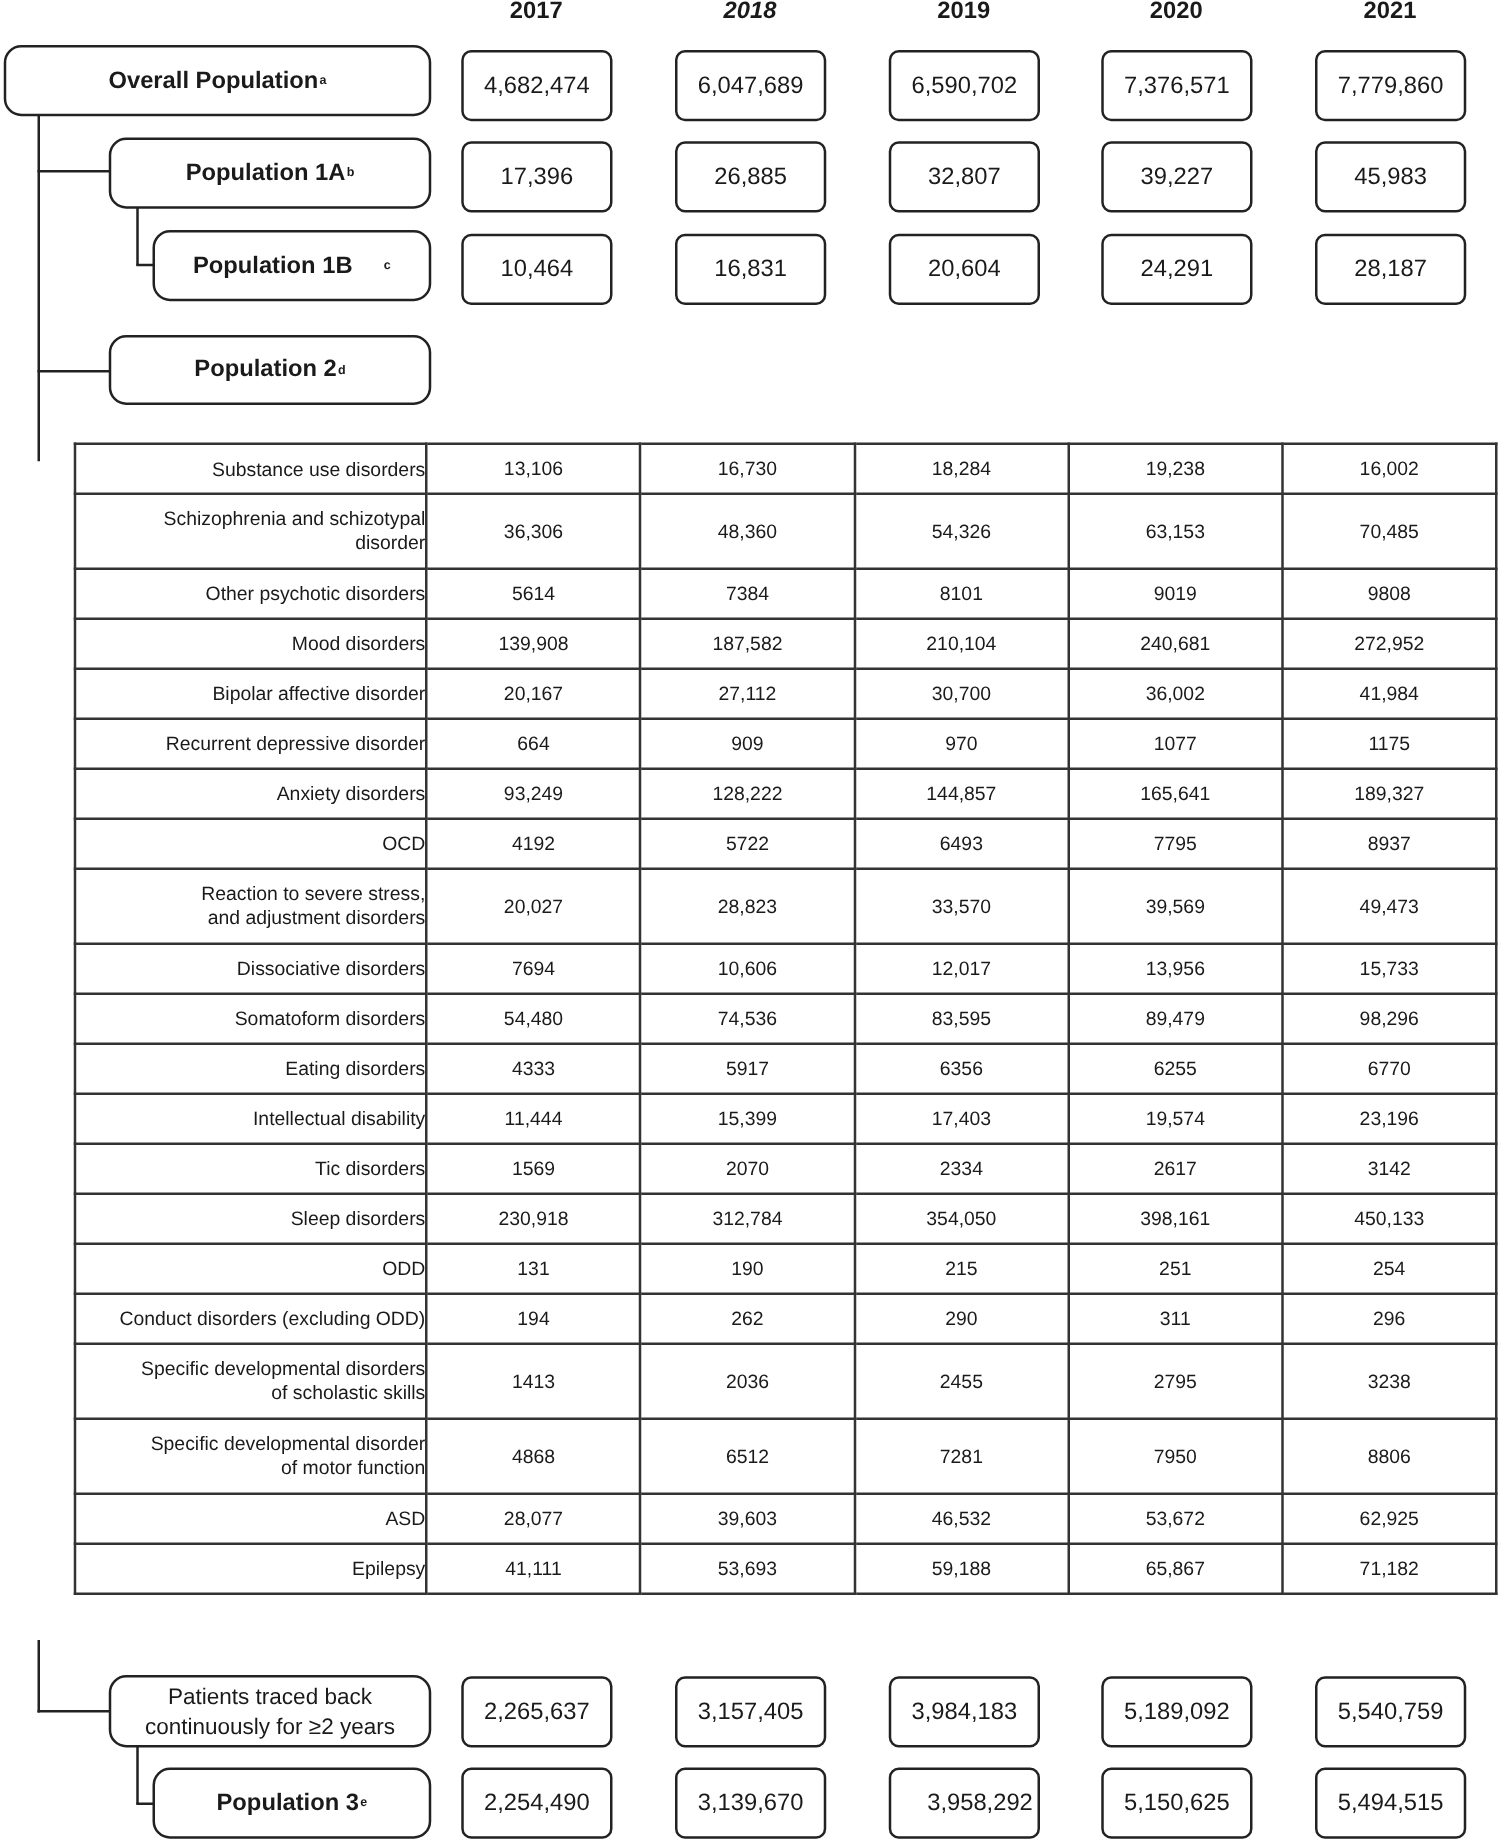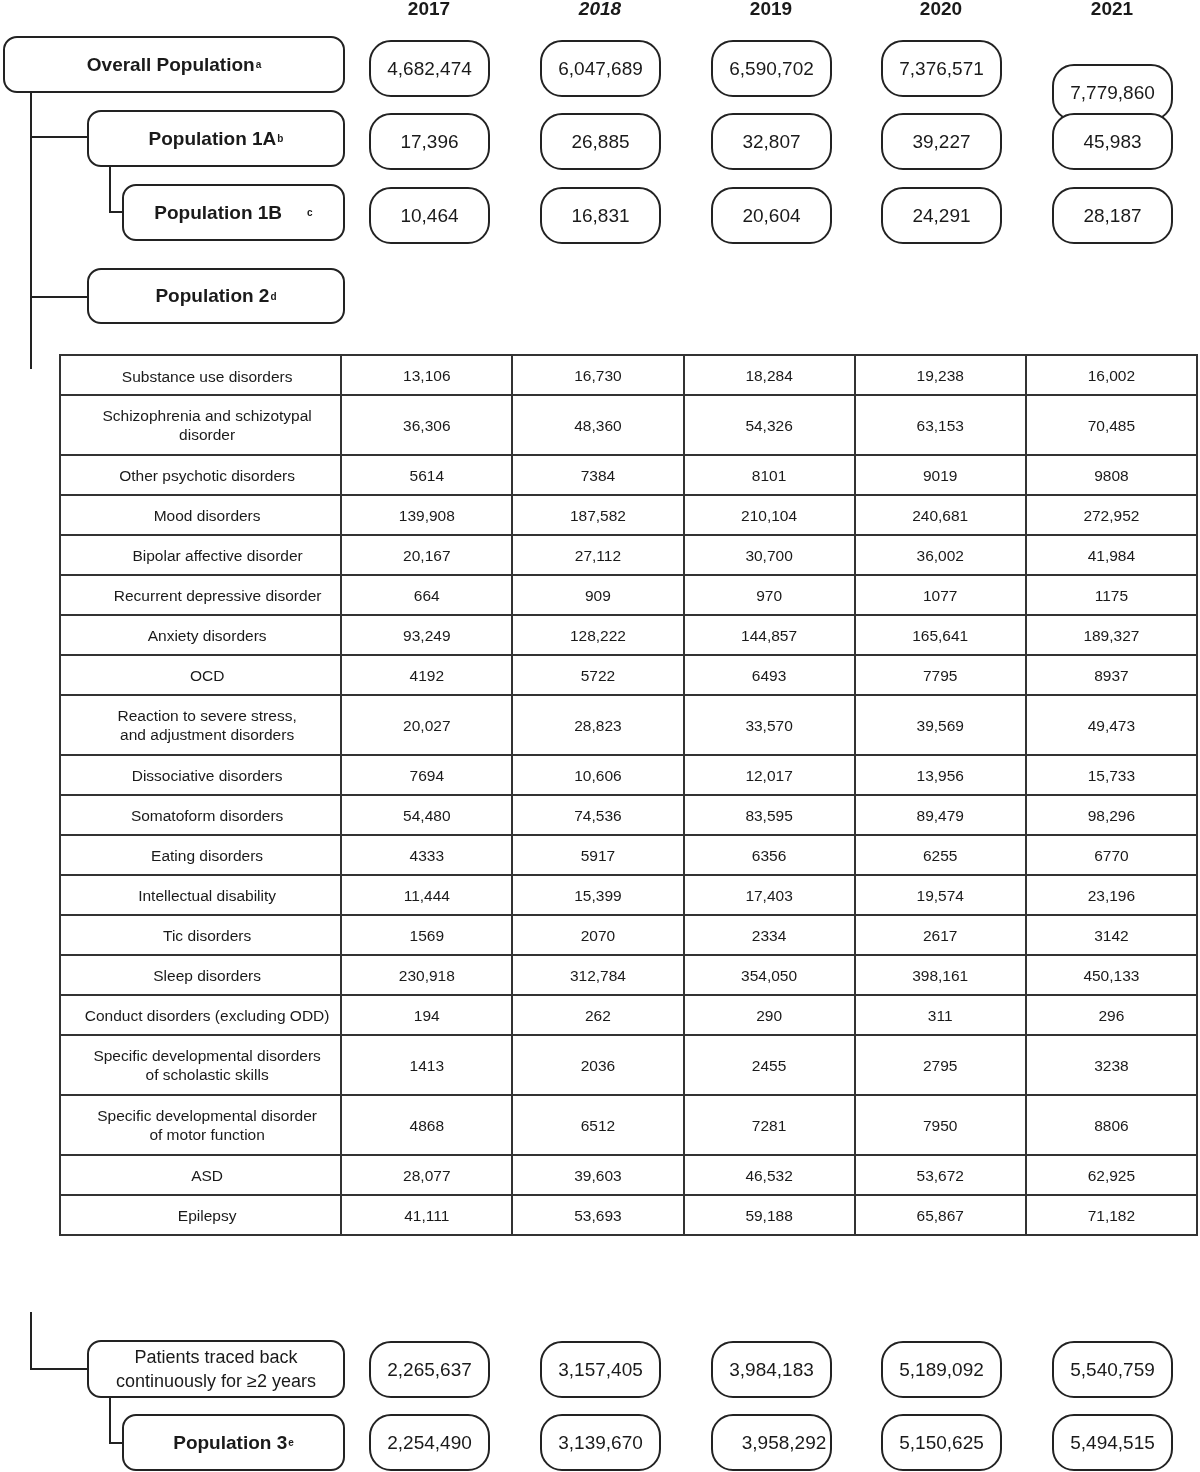--- a/index.html
+++ b/index.html
@@ -4,26 +4,26 @@
 <style>
   * { box-sizing: border-box; margin: 0; padding: 0; }
   html, body { width: 1200px; height: 1472px; background: #ffffff; overflow: hidden; }
   body { position: relative; font-family: "Liberation Sans", sans-serif; color: #1a1a1a; }
   .year { position: absolute; top: 0; width: 120px; text-align: center; font-weight: bold; font-size: 19px; line-height: 18px; }
   .pbox { position: absolute; border: 2px solid #222; border-radius: 14px; background: #fff;
           display: flex; align-items: center; justify-content: center; text-align: center; }
   .pbox.label { font-weight: bold; font-size: 19px; }
   .pbox.label.plain { font-weight: normal; font-size: 18px; line-height: 24px; }
   .pbox sup { font-size: 10px; vertical-align: 8px; margin-left: 1px; }
-  .vbox { position: absolute; width: 121px; height: 57px; border: 2px solid #222; border-radius: 22px;
+  .vbox { position: absolute; width: 121px; height: 57px; border: 2px solid #222; border-radius: 8px;
           display: flex; align-items: center; justify-content: center; font-size: 19px; background: #fff; }
   .line { position: absolute; background: #222; }
   table.grid { position: absolute; left: 59px; top: 354px; width: 1139px; border-collapse: collapse; table-layout: fixed; }
   table.grid td { border: 2px solid #333; font-size: 15.5px; height: 40px; line-height: 19px; }
-  table.grid td.name { padding: 0 0 0 13px; text-align: center; width: 281px; border-radius: 13px; }
+  table.grid td.name { padding: 0 0 0 13px; text-align: right; width: 281px; border-radius: 13px; }
   table.grid td.name.indent { padding-left: 34px; }
   table.grid td.val { text-align: center; width: 171px; }
   table.grid tr.tall td { height: 60px; }
   table.grid tr.first td.name { vertical-align: top; padding-top: 11px; }
 </style>
 </head>
 <body>
 
 <div class="year" style="left:369px;">2017</div>
 <div class="year" style="left:540px;font-style:italic;">2018</div>
@@ -42,21 +42,21 @@
 <div class="line" style="left:109px; top:1442px; width:14px; height:2px;"></div>
 
 <div class="pbox label" style="left:3px; top:36px; width:342px; height:57px;">
   <span>Overall Population</span>
     <sup>a</sup>
 </div>
 <div class="vbox" style="left:369px; top:40px;">4,682,474</div>
 <div class="vbox" style="left:540px; top:40px;">6,047,689</div>
 <div class="vbox" style="left:711px; top:40px;">6,590,702</div>
 <div class="vbox" style="left:881px; top:40px;">7,376,571</div>
-<div class="vbox" style="left:1052px; top:40px;margin-top:24px;">7,779,860</div>
+<div class="vbox" style="left:1052px; top:40px;">7,779,860</div>
 
 <div class="pbox label" style="left:87px; top:110px; width:258px; height:57px;">
   <span>Population 1A</span>
     <sup>b</sup>
 </div>
 <div class="vbox" style="left:369px; top:113px;">17,396</div>
 <div class="vbox" style="left:540px; top:113px;">26,885</div>
 <div class="vbox" style="left:711px; top:113px;">32,807</div>
 <div class="vbox" style="left:881px; top:113px;">39,227</div>
 <div class="vbox" style="left:1052px; top:113px;">45,983</div>
@@ -192,20 +192,28 @@
     </tr>
     <tr>
       <td class="name">Sleep disorders</td>
       <td class="val">230,918</td>
       <td class="val">312,784</td>
       <td class="val">354,050</td>
       <td class="val">398,161</td>
       <td class="val">450,133</td>
     </tr>
     <tr>
+      <td class="name">ODD</td>
+      <td class="val">131</td>
+      <td class="val">190</td>
+      <td class="val">215</td>
+      <td class="val">251</td>
+      <td class="val">254</td>
+    </tr>
+    <tr>
       <td class="name">Conduct disorders (excluding ODD)</td>
       <td class="val">194</td>
       <td class="val">262</td>
       <td class="val">290</td>
       <td class="val">311</td>
       <td class="val">296</td>
     </tr>
     <tr class="tall">
       <td class="name"><span>Specific developmental disorders</span><br><span>of scholastic skills</span></td>
       <td class="val">1413</td>

